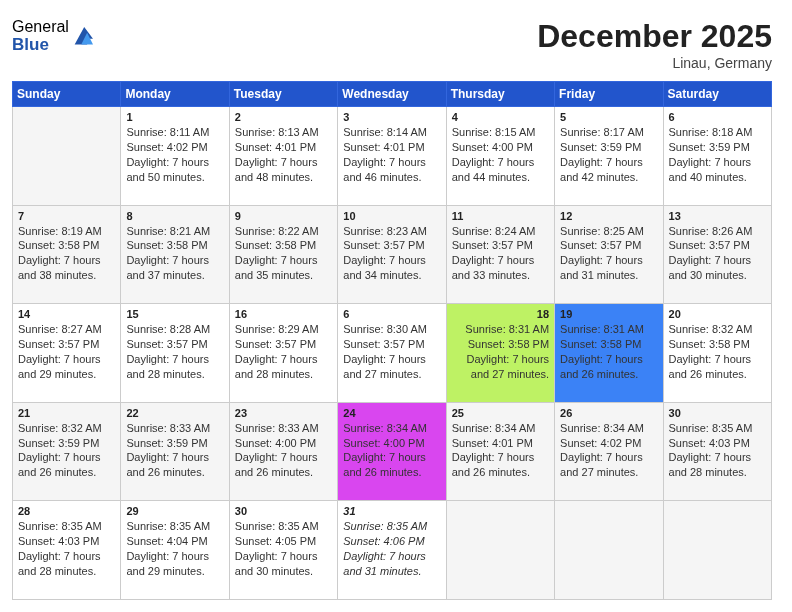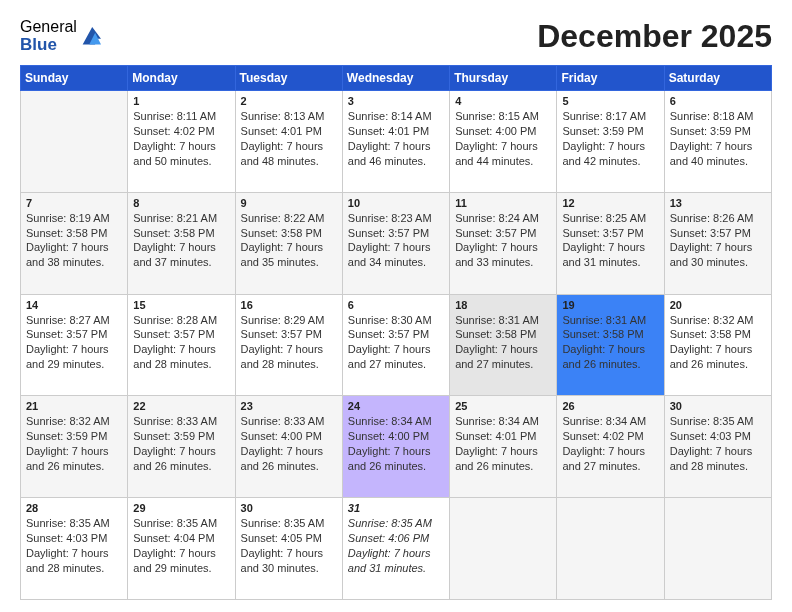--- a/index.html
+++ b/index.html
@@ -6,21 +6,21 @@
     body {
       width: 792px;
       height: 612px;
       font-family: Arial, sans-serif;
       background: #fff;
       overflow: hidden;
     }
     .page {
       width: 792px;
       height: 612px;
-      padding: 18px 20px 12px 20px;
+      padding: 18px 20px 12px 12px;
       display: flex;
       flex-direction: column;
     }
     .header {
       display: flex;
       justify-content: space-between;
       align-items: flex-start;
       margin-bottom: 10px;
     }
     .logo {
@@ -105,20 +105,21 @@
         <span>General</span>
         <span class="logo-blue">Blue</span>
       </div>
       <svg class="logo-icon" viewBox="0 0 30 30">
         <polygon points="5,28 18,4 30,20 22,20 22,28" fill="#2255aa"></polygon>
         <polygon points="14,28 22,12 30,28" fill="#4499ee"></polygon>
       </svg>
     </div>
     <div class="title-block">
       <div class="month-title">December 2025</div>
+      <div class="location">Linau, Germany</div>
     </div>
   </div>
 
   <table class="calendar">
     <thead>
       <tr>
         <th>Sunday</th>
         <th>Monday</th>
         <th>Tuesday</th>
         <th>Wednesday</th>
@@ -246,21 +247,21 @@
 Daylight: 7 hours
 and 28 minutes.</div>
           </td>
           <td style="background: rgb(255, 255, 255);">
             <span class="day-num">6</span>
             <div class="cell-text" style="white-space: pre-line;">Sunrise: 8:30 AM
 Sunset: 3:57 PM
 Daylight: 7 hours
 and 27 minutes.</div>
           </td>
-          <td style="background: #e5e5e5;">
+          <td style="background: #bef264; text-align: right;">
             <span class="day-num">18</span>
             <div class="cell-text" style="white-space: pre-line;">Sunrise: 8:31 AM
 Sunset: 3:58 PM
 Daylight: 7 hours
 and 27 minutes.</div>
           </td>
           <td style="background: #3b82f6;">
             <span class="day-num">19</span>
             <div class="cell-text" style="white-space: pre-line;">Sunrise: 8:31 AM
 Sunset: 3:58 PM
@@ -290,21 +291,21 @@
 Daylight: 7 hours
 and 26 minutes.</div>
           </td>
           <td style="background: rgb(245, 245, 245);">
             <span class="day-num">23</span>
             <div class="cell-text" style="white-space: pre-line;">Sunrise: 8:33 AM
 Sunset: 4:00 PM
 Daylight: 7 hours
 and 26 minutes.</div>
           </td>
-          <td style="background: #c4b5fd;">
+          <td style="background: #d946ef;">
             <span class="day-num">24</span>
             <div class="cell-text" style="white-space: pre-line;">Sunrise: 8:34 AM
 Sunset: 4:00 PM
 Daylight: 7 hours
 and 26 minutes.</div>
           </td>
           <td style="background: rgb(245, 245, 245);">
             <span class="day-num">25</span>
             <div class="cell-text" style="white-space: pre-line;">Sunrise: 8:34 AM
 Sunset: 4:01 PM

